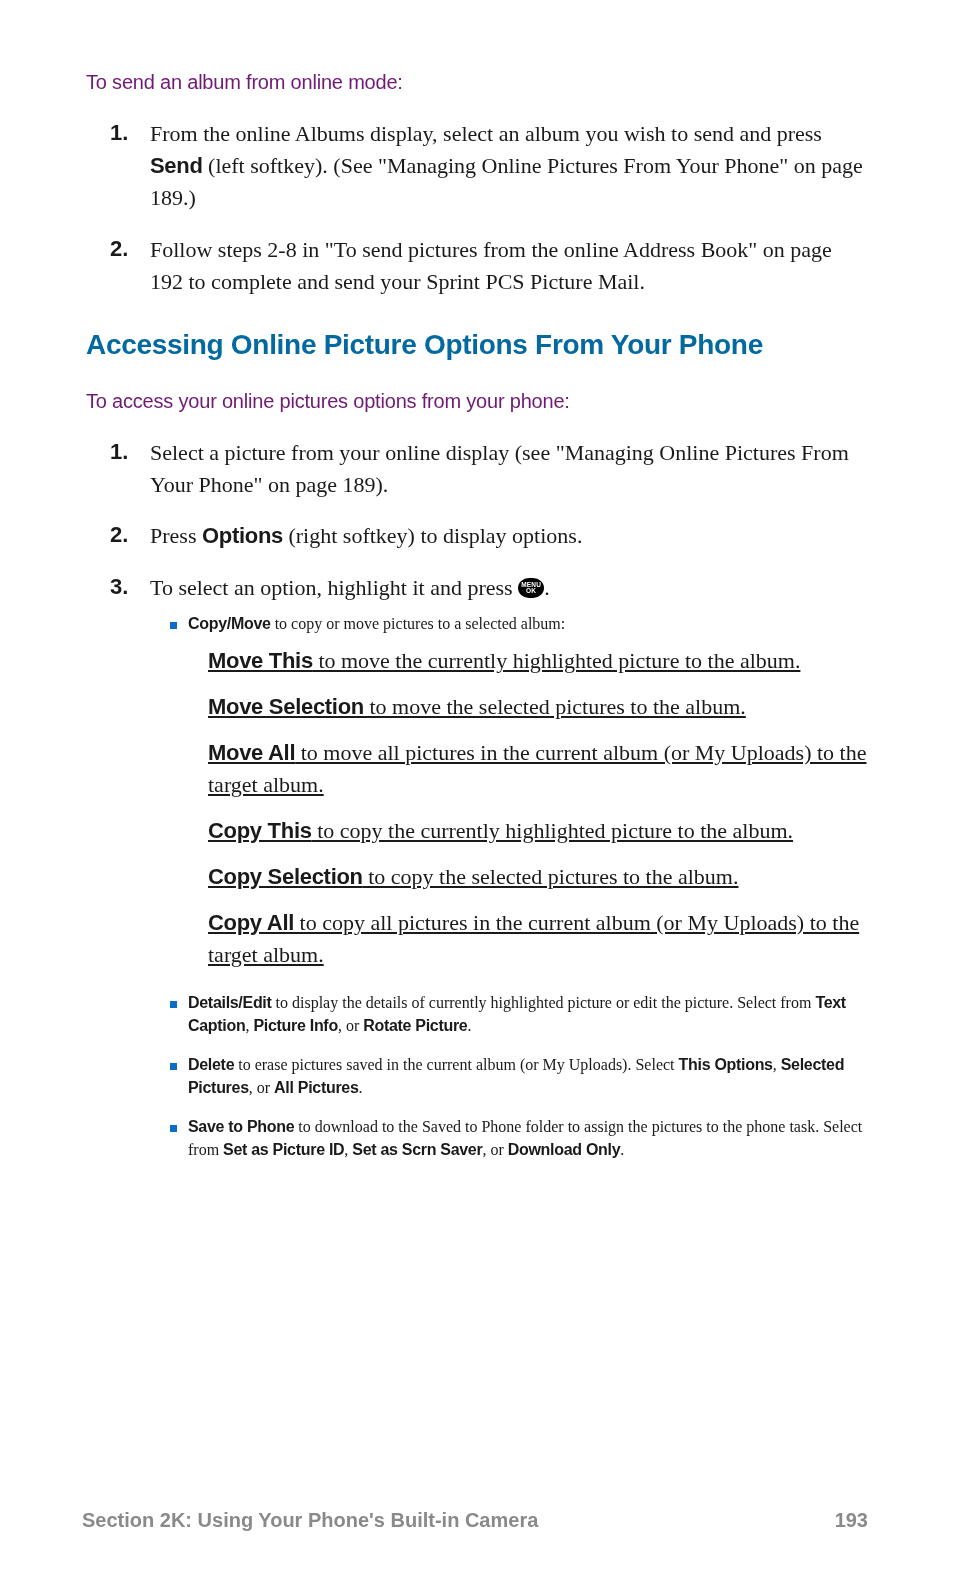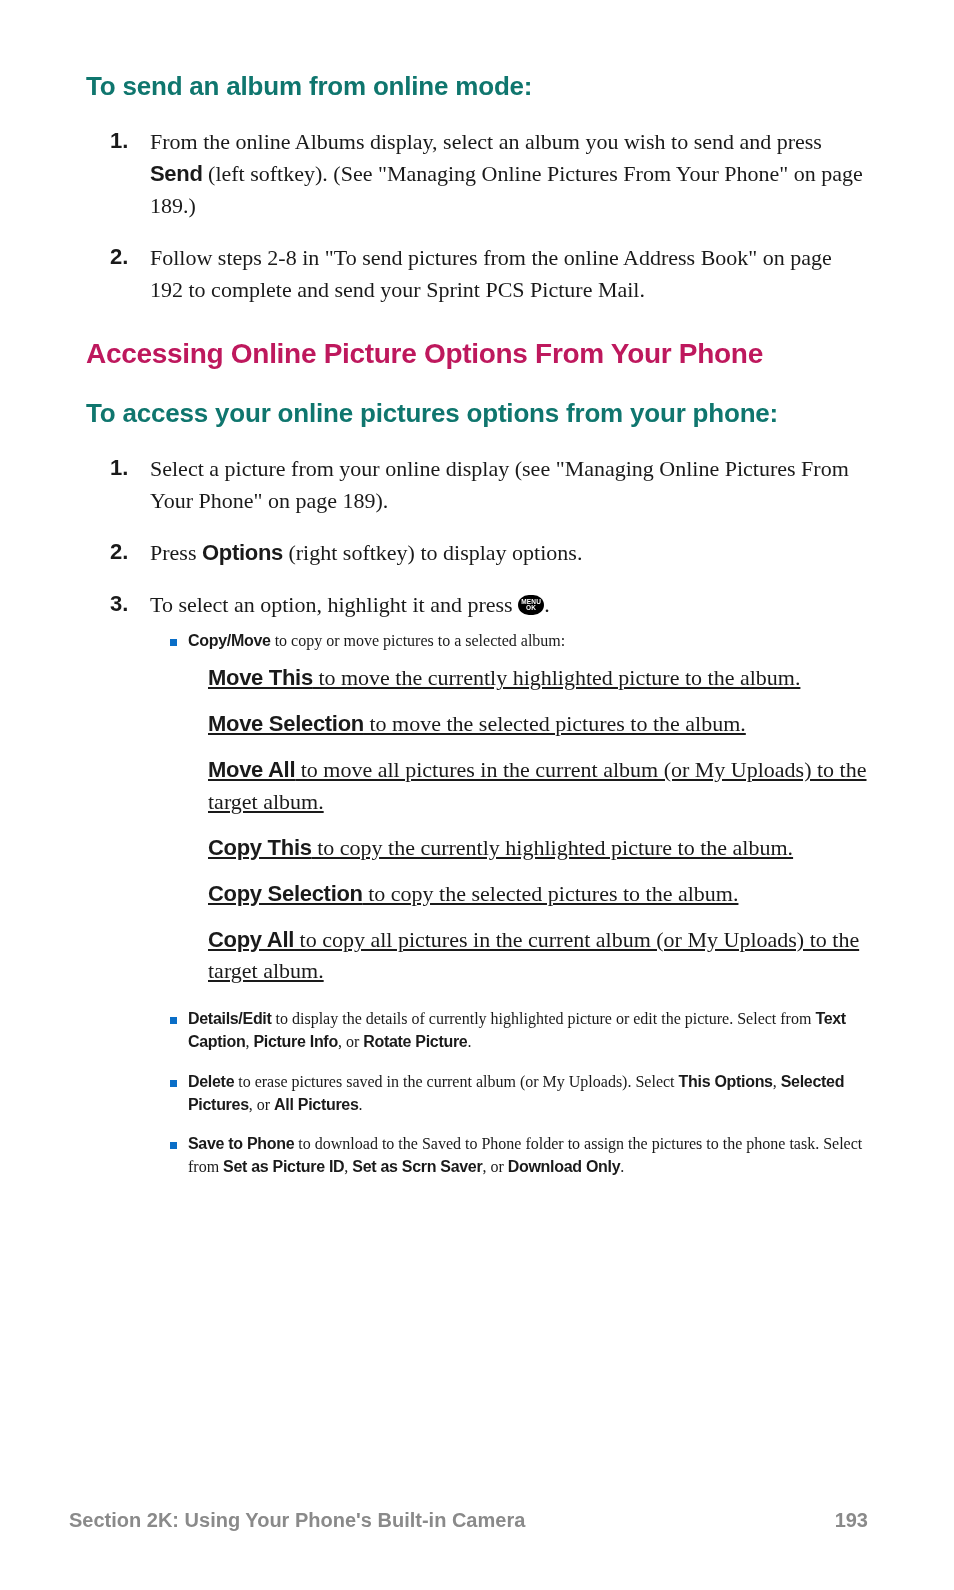--- a/index.html
+++ b/index.html
@@ -12,23 +12,23 @@
     line-height: 1.4;
   }
   .page {
     width: 954px;
     min-height: 1590px;
     padding: 68px 86px 40px 86px;
     position: relative;
   }
   .subhead {
     font-family: Arial, Helvetica, sans-serif;
-    font-weight: 700;
-    color: #0f766e;
-    font-size: 26px;
+    font-weight: 400;
+    color: #701a75;
+    font-size: 20px;
     margin-bottom: 22px;
     letter-spacing: -0.2px;
   }
   ol.steps {
     list-style: none;
     padding-left: 64px;
     margin-bottom: 28px;
   }
   ol.steps > li {
     position: relative;
@@ -49,21 +49,21 @@
   .step-content strong,
   .bullet-content strong,
   .subitem strong,
   .tip strong {
     font-family: Arial, Helvetica, sans-serif;
     font-weight: 700;
     letter-spacing: -0.3px;
   }
   h2.section-title {
     font-family: Arial, Helvetica, sans-serif;
-    color: #be185d;
+    color: #0369a1;
     font-size: 28px;
     font-weight: 700;
     margin: 6px 0 22px 0;
     letter-spacing: -0.3px;
   }
   ul.bullets {
     list-style: none;
     padding-left: 38px;
     margin-top: 8px;
   }
@@ -126,21 +126,21 @@
     font-family: Arial, Helvetica, sans-serif;
     font-size: 21px;
     letter-spacing: -0.2px;
   }
   .tip .tip-label {
     font-weight: 700;
   }
   .footer {
     position: absolute;
     bottom: 56px;
-    left: 69px;
+    left: 82px;
     right: 86px;
     display: flex;
     justify-content: space-between;
     font-family: Arial, Helvetica, sans-serif;
     font-weight: 700;
     font-size: 20px;
     color: #8a8a8a;
   }
 </style>
 </head>

